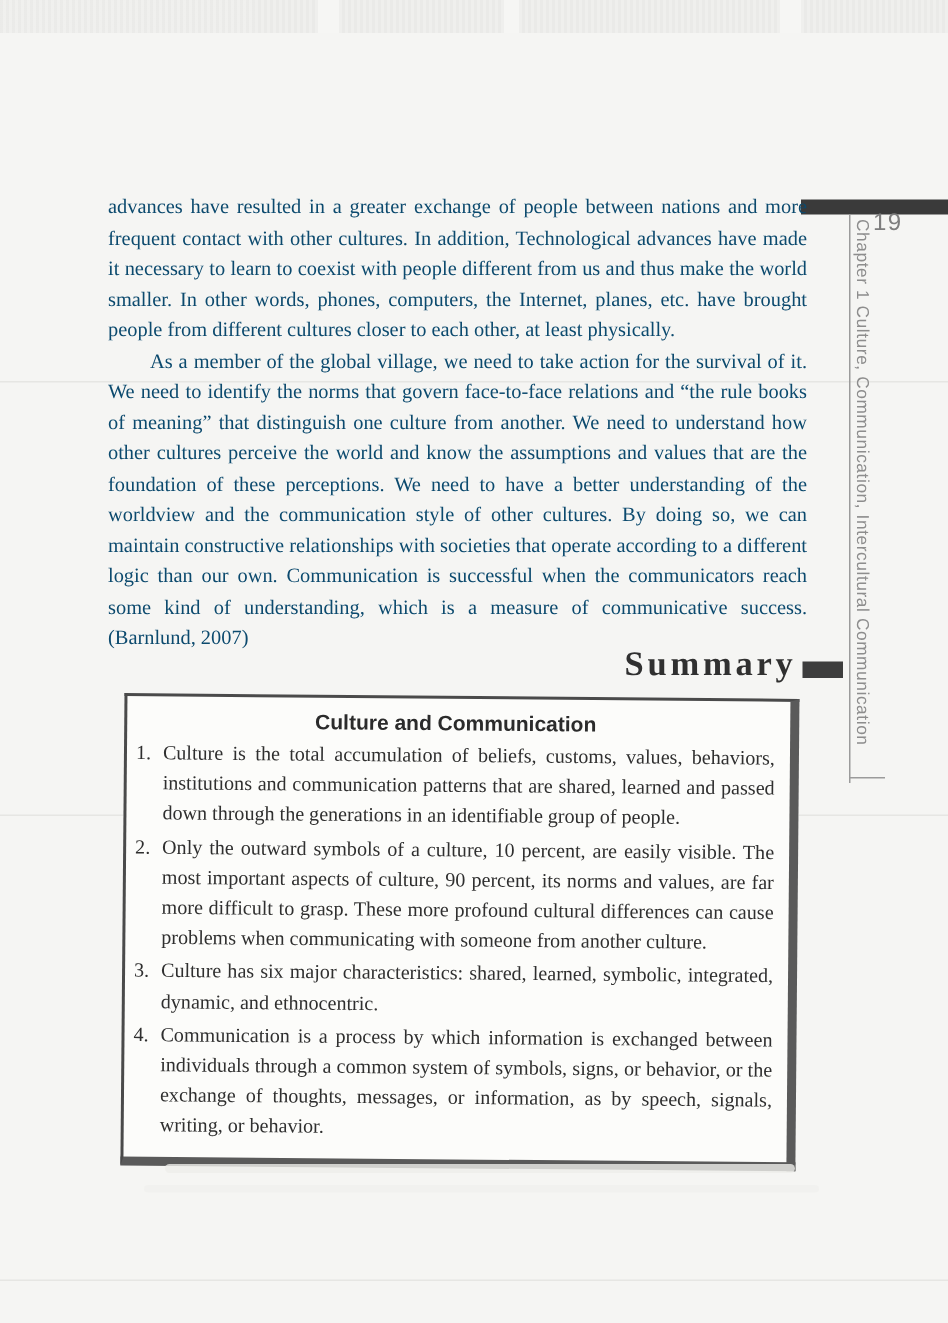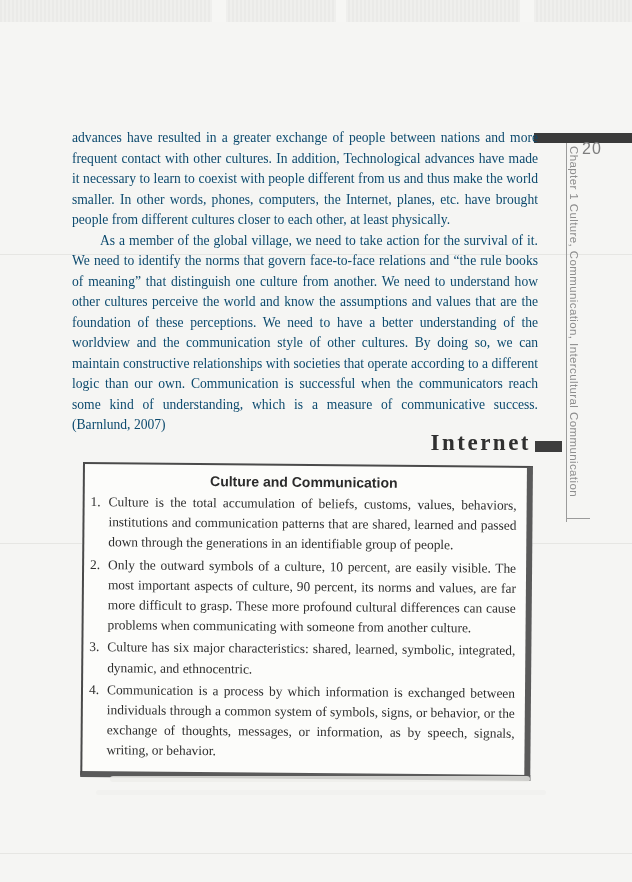--- a/index.html
+++ b/index.html
@@ -114,32 +114,32 @@
   <span class="gap1"></span>
     <span class="gap2"></span>
     <span class="gap3"></span>
 </div>
 <div class="faint-line" style="top:254px"></div>
 <div class="faint-line" style="top:543px"></div>
 <div class="faint-line" style="top:853px"></div>
 
 <div class="edge-bar"></div>
 
-<div class="page-number">20</div>
+<div class="page-number">19</div>
 <div class="sidebar-rule"></div>
 <div class="sidebar-underline"></div>
 <div class="sidebar-title">Chapter 1 Culture, Communication, Intercultural Communication</div>
 
 <div class="main">
   <p>advances have resulted in a greater exchange of people between nations and more frequent contact with other cultures. In addition, Technological advances have made it necessary to learn to coexist with people different from us and thus make the world smaller. In other words, phones, computers, the Internet, planes, etc. have brought people from different cultures closer to each other, at least physically.</p>
   <p class="indent">As a member of the global village, we need to take action for the survival of it. We need to identify the norms that govern face-to-face relations and “the rule books of meaning” that distinguish one culture from another. We need to understand how other cultures perceive the world and know the assumptions and values that are the foundation of these perceptions. We need to have a better understanding of the worldview and the communication style of other cultures. By doing so, we can maintain constructive relationships with societies that operate according to a different logic than our own. Communication is successful when the communicators reach some kind of understanding, which is a measure of communicative success. (Barnlund, 2007)</p>
 </div>
 
 <div class="summary-row">
-  <span class="summary-heading">Internet</span>
+  <span class="summary-heading">Summary</span>
   <span class="summary-bar"></span>
 </div>
 
 <div class="summary-box">
   <div class="box-title">Culture and Communication</div>
 
   <div class="box-item">
     <span class="num">1.</span>
     <span class="txt">Culture is the total accumulation of beliefs, customs, values, behaviors, institutions and communication patterns that are shared, learned and passed down through the generations in an identifiable group of people.</span>
   </div>

